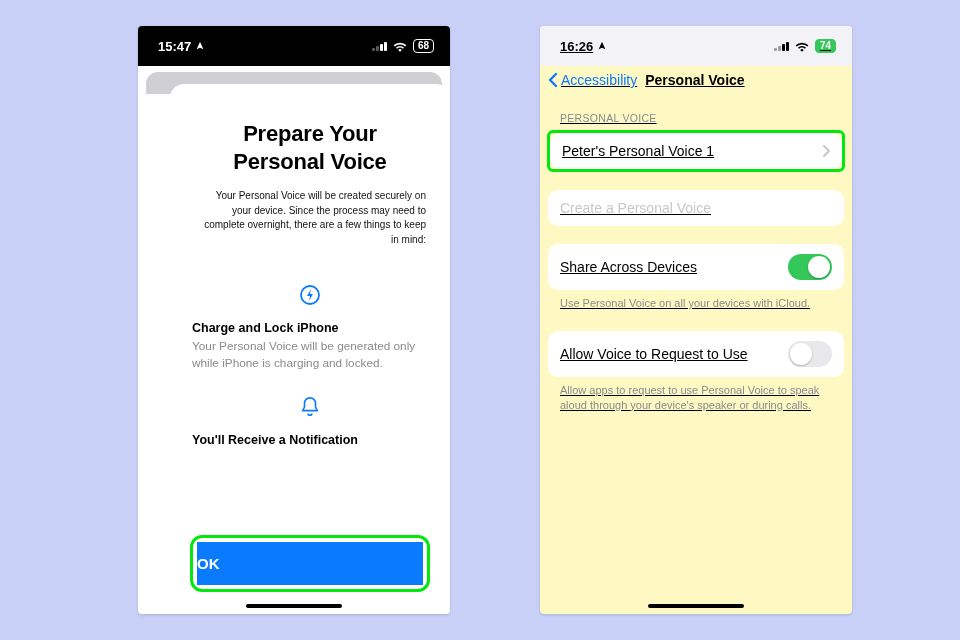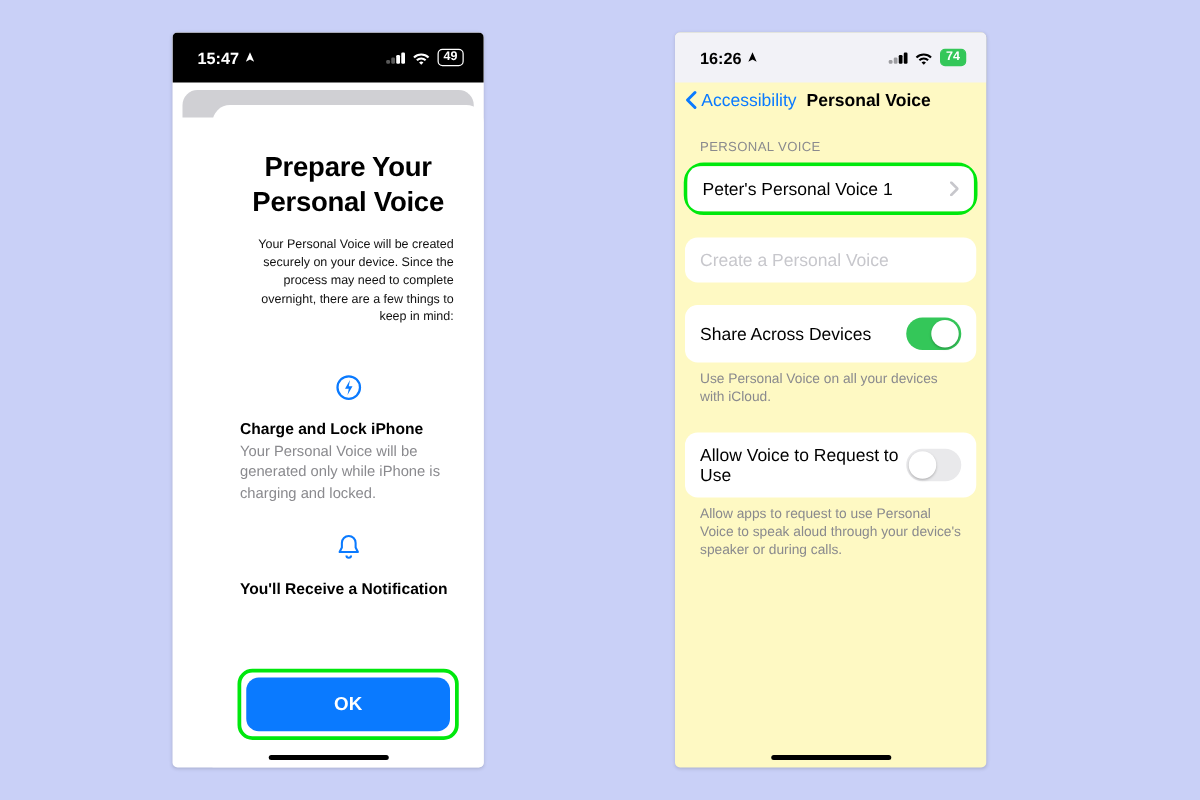--- a/index.html
+++ b/index.html
@@ -1,19 +1,19 @@
 <!DOCTYPE html>
 <html><head>
 <meta charset="utf-8">
 <style>
   * { margin: 0; padding: 0; box-sizing: border-box; font-family: -apple-system, BlinkMacSystemFont, "SF Pro Text", "Helvetica Neue", Arial, sans-serif; -webkit-font-smoothing: antialiased; }
   body { width: 960px; height: 640px; background: #c9d0f7; overflow: hidden; }
   .stage { position: relative; width: 960px; height: 640px; }
 
-  .phone { position: absolute; top: 26px; width: 249px; height: 588px; border-radius: 4px; background: #fff; overflow: hidden; box-shadow: 0 1px 3px rgba(0,0,0,0.15); }
+  .phone { position: absolute; top: 26px; width: 312px; height: 588px; border-radius: 4px; background: #fff; overflow: hidden; box-shadow: 0 1px 3px rgba(0,0,0,0.15); text-decoration: underline; }
   .phone-left { left: 138px; }
   .phone-right { left: 540px; background: #fef9c3; }
 
   
   .status-bar { height: 40px; display: flex; align-items: center; justify-content: space-between; padding: 0 16px 0 20px; font-size: 13px; font-weight: 600; }
   .sb-dark { background: #000; color: #fff; }
   .sb-light { background: #f2f2f7; color: #000; }
   .sb-left { display: flex; align-items: center; gap: 4px; }
   .sb-right { display: flex; align-items: center; gap: 6px; }
   .sb-sig { display: inline-flex; align-items: flex-end; gap: 1.5px; height: 10px; }
@@ -30,41 +30,41 @@
   .modal-title { font-size: 22px; font-weight: 700; text-align:center; line-height:1.25; margin: 8px 6px 14px 6px; letter-spacing:-.2px; }
   .modal-body { font-size: 10px; line-height:1.45; text-align:right; color:#111; padding: 0 6px; }
   .info-list { margin-top: 34px; }
   .info-row { display:flex; gap:14px; margin-bottom:22px; padding: 0 4px; flex-direction: column; }
   .info-icon { flex:0 0 26px; display:flex; align-items:flex-start; justify-content:center; padding-top:2px; color:#0a7aff; }
   .info-text { flex:1; }
   .info-heading { font-size: 12.5px; font-weight:600; color:#000; margin-bottom:3px; }
   .info-desc { font-size: 11.8px; line-height:1.4; color:#8a8a8e; }
   .ok-wrap { margin-top:auto; padding: 0 2px 6px 2px; }
   .ok-highlight { border:3px solid #00e80d; border-radius:12px; padding:4px; }
-  .ok-button { background:#0a7aff; color:#fff; font-size:15px; font-weight:600; text-align:center; border-radius:10px; padding:13px 0; }
+  .ok-button { background:#0a7aff; color:#fff; font-size:15px; font-weight:600; text-align:left; border-radius:0; padding:13px 0; }
   .home-ind { position:absolute; bottom:6px; left:50%; transform:translateX(-50%); width:96px; height:4px; border-radius:3px; background:#000; }
   .home-ind.light { background:#000; }
 
   
   .nav-bar { display:flex; align-items:center; padding: 6px 10px 10px 8px; }
   .nav-back { display:flex; align-items:center; color:#0a7aff; font-size:14px; font-weight:400; gap:3px; }
   .nav-title { font-size:14px; font-weight:600; margin-left:8px; }
   .settings-body { padding: 0 8px; }
   .section-header { font-size:10.5px; letter-spacing:.3px; color:#8a8a8e; padding: 14px 12px 6px 12px; text-transform:uppercase; }
   .cell-group { background:#fff; border-radius:10px; overflow:hidden; }
   .cell { padding: 10px 12px; display:flex; align-items:center; }
   .cell-main { flex:1; }
   .cell-title { font-size:14px; color:#000; }
   .cell-sub { font-size:11px; color:#8a8a8e; margin-top:2px; }
   .cell-chevron { color:#c7c7cc; }
   .cell-disabled .cell-title { color:#c7c7cc; }
   .section-footer { font-size:11px; color:#8a8a8e; padding: 6px 12px 2px 12px; line-height:1.35; }
   .gap { height:18px; }
 
-  .green-box { border:3px solid #00e80d; border-radius:16px; margin: 0 -1px; }
+  .green-box { border:3px solid #00e80d; border-radius:6px; margin: 0 -1px; }
 
   .switch { position:relative; width:44px; height:26px; border-radius:13px; }
   .switch .knob { position:absolute; width:22px; height:22px; background:#fff; border-radius:50%; top:2px; box-shadow:0 1px 2px rgba(0,0,0,.25); }
   .switch.on { background:#34c759; } .switch.on .knob { right:2px; }
   .switch.off { background:#e9e9eb; } .switch.off .knob { left:2px; }
 
   svg { display:block; }
 </style>
 </head>
 <body>
@@ -86,21 +86,21 @@
             <span></span>
             <span></span>
             <span></span>
             <span></span>
           </span>
         <span>
           <svg width="14" height="11" viewBox="0 0 24 18" fill="currentColor">
               <path d="M12 18l-3-3a4.2 4.2 0 0 1 6 0zM5 11a10 10 0 0 1 14 0l-2 2a7 7 0 0 0-10 0zM1 7a16 16 0 0 1 22 0l-2 2a13 13 0 0 0-18 0z"></path>
             </svg>
         </span>
-        <span class="sb-batt">49</span>
+        <span class="sb-batt">68</span>
       </div>
     </div>
 
     <div class="behind-sheet"></div>
 
     <div class="modal-sheet">
       <div class="modal-title">
         <span>Prepare Your</span><br>
         <span>Personal Voice</span>
       </div>

